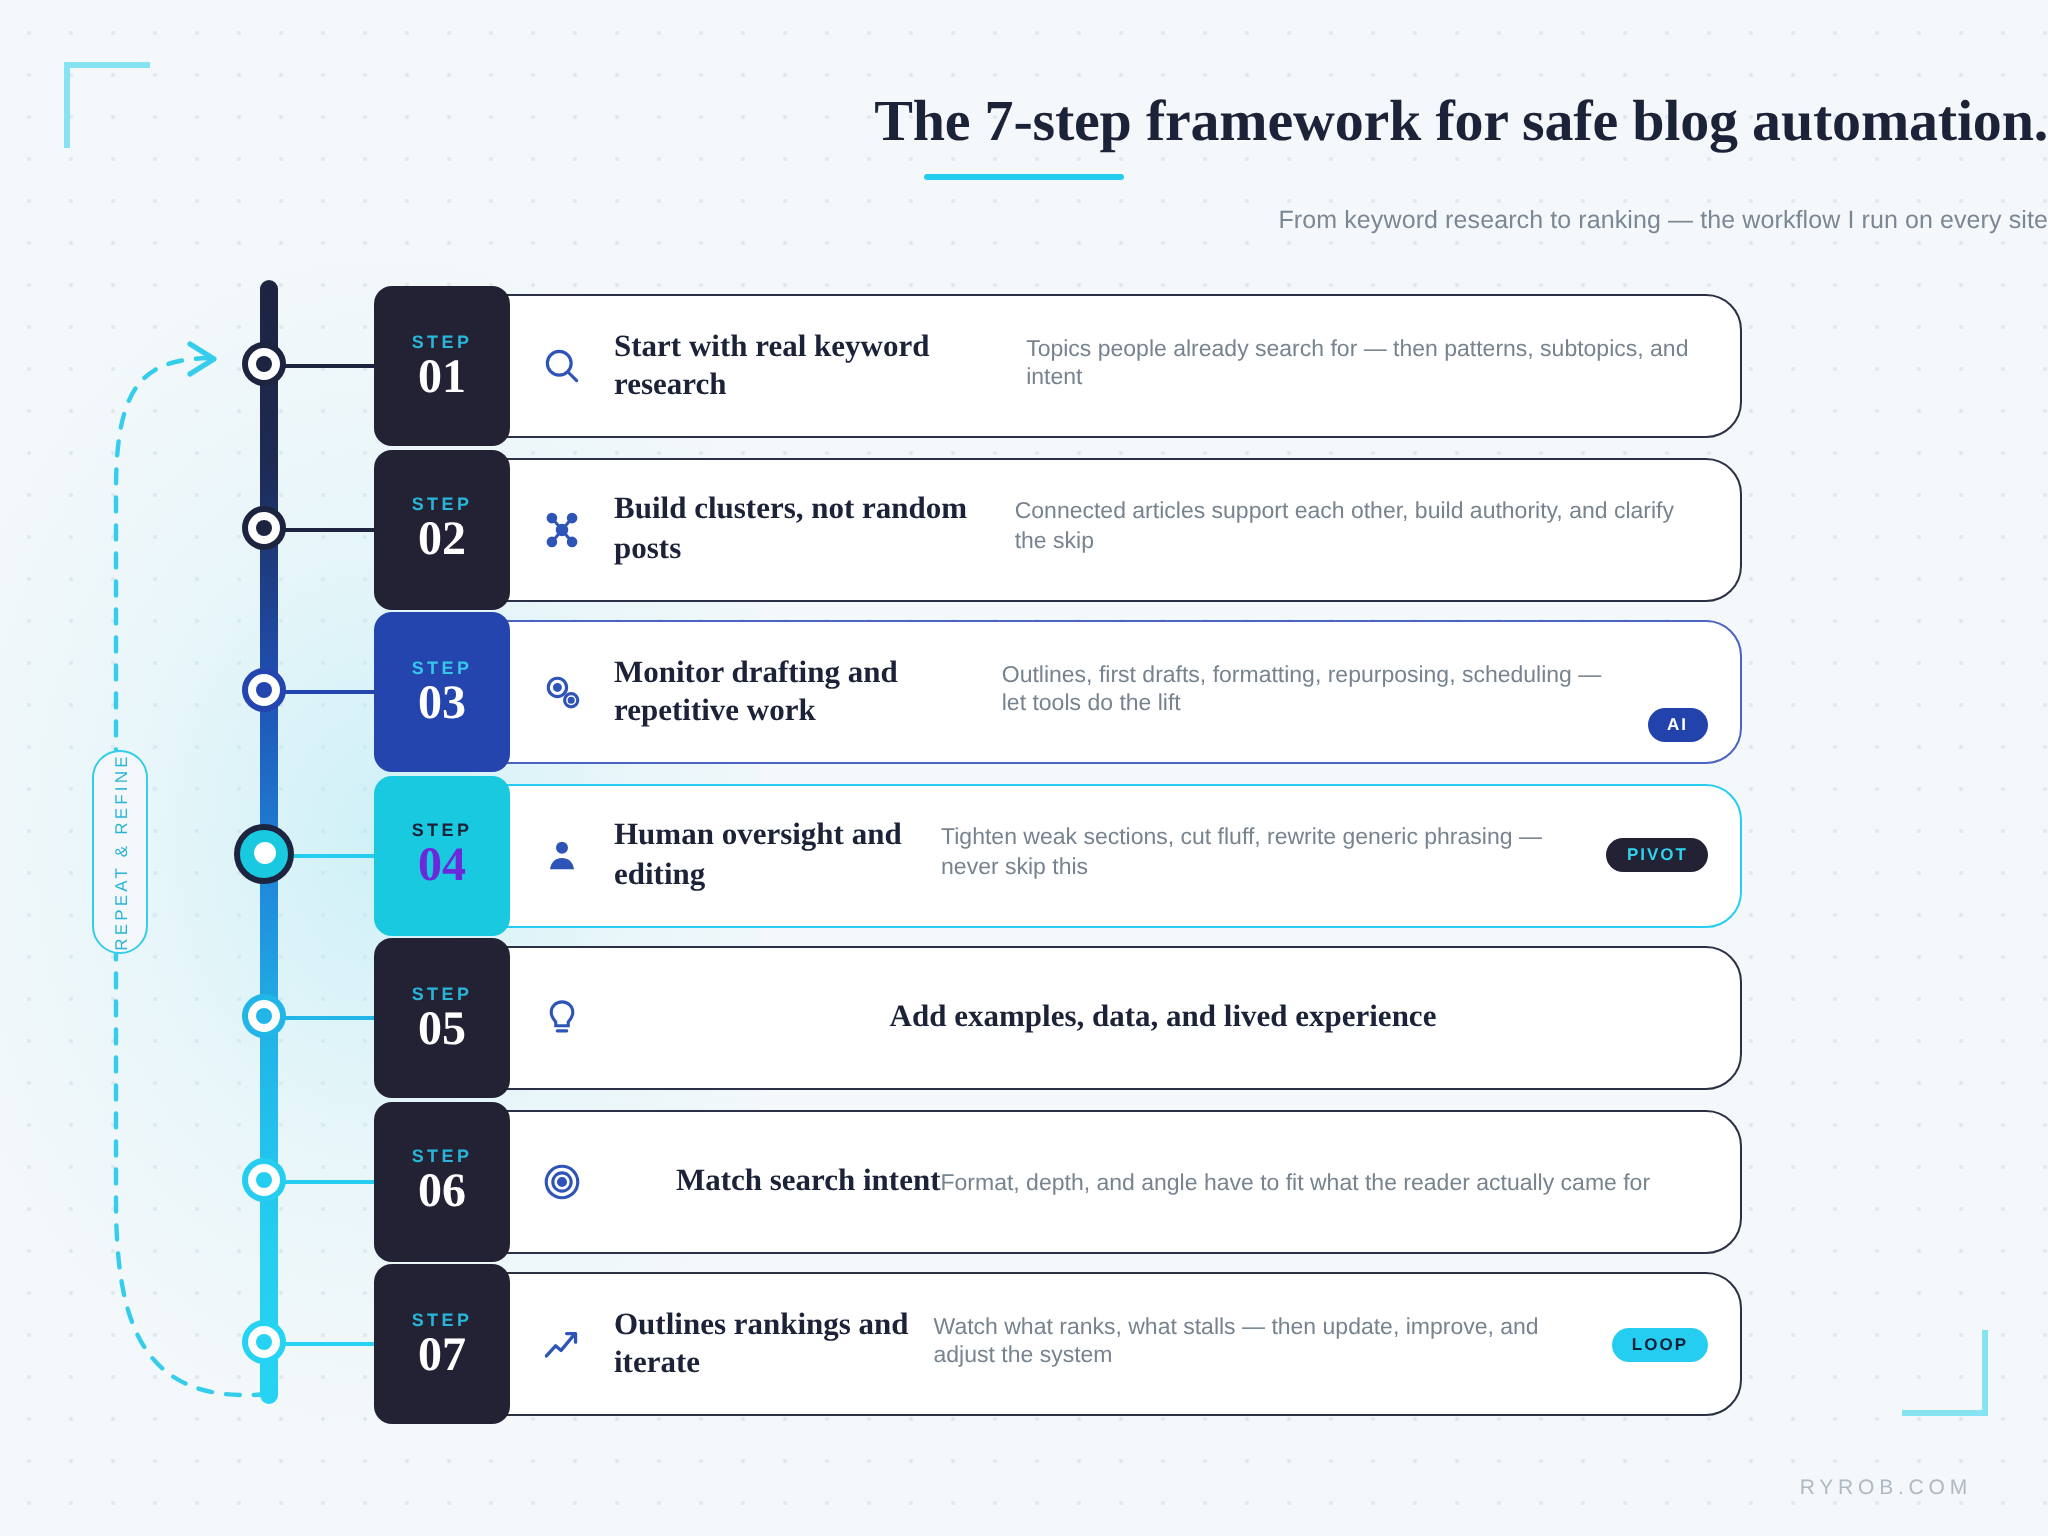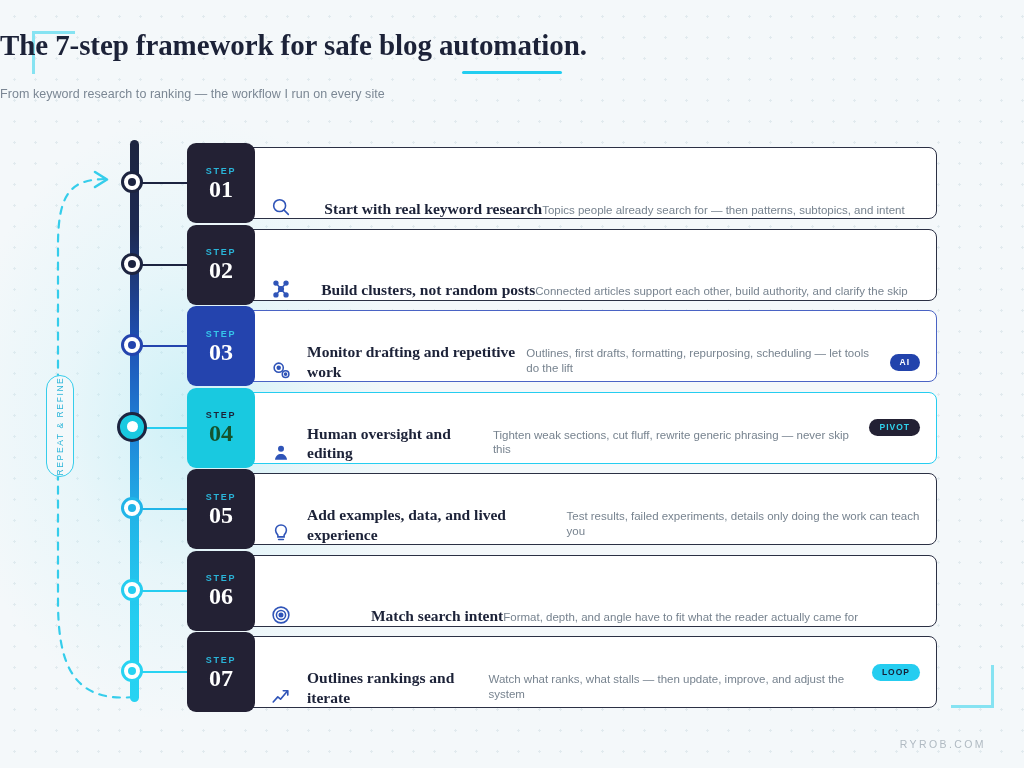--- a/index.html
+++ b/index.html
@@ -53,22 +53,22 @@
     bottom: 60px;
     border-right: 3px solid #86e3f2;
     border-bottom: 3px solid #86e3f2;
   }
 
   
   #header {
     position: absolute;
     left: 0;
     right: 0;
-    top: 28px;
-    text-align: left;
+    top: 44px;
+    text-align: right;
   }
   #page-title {
     font-family: "Liberation Serif", serif;
     font-size: 29px;
     font-weight: bold;
     color: #1c2238;
     letter-spacing: -.1px;
     margin: 0;
     line-height: 1.2;
   }
@@ -176,27 +176,27 @@
   .node.big .pip {
     width: 11px;
     height: 11px;
     background: #ffffff;
   }
 
   .card {
     position: absolute;
     left: 57px;
     top: 0;
-    width: 750px;
+    width: 684px;
     height: 72px;
     background: #ffffff;
-    border-radius: 8px;
+    border-radius: 18px;
     box-sizing: border-box;
     display: flex;
-    align-items: flex-end;
+    align-items: center;
   }
   .badge {
     width: 68px;
     flex: 0 0 68px;
     border-radius: 9px;
     margin: -4px 0 -4px -1px;
     height: 80px;
     align-self: center;
     display: flex;
     flex-direction: column;
@@ -370,21 +370,21 @@
       </div>
     </div>
     <div class="step-row" style="top: 391.5px;">
       <div class="connector" style="background: rgb(37, 205, 240);"></div>
       <div class="node big" style="border: 3.5px solid rgb(29, 36, 64); background: rgb(25, 201, 224);">
         <div class="pip" style="background: rgb(255, 255, 255);"></div>
       </div>
       <div class="card" style="border: 1.6px solid rgb(37, 205, 240);">
         <div class="badge" style="background: rgb(25, 201, 224);">
           <div class="badge-word" style="color: rgb(28, 34, 56);">STEP</div>
-          <div class="badge-num" style="color: #14532d;">04</div>
+          <div class="badge-num" style="color: #6d28d9;">04</div>
         </div>
         <div class="card-icon">
           <svg width="20" height="20" viewBox="0 0 24 24" fill="currentColor">
             <circle cx="12" cy="7" r="3.6"></circle>
             <path d="M4.8 20 C5.4 15.4 8.3 13.2 12 13.2 C15.7 13.2 18.6 15.4 19.2 20 Z"></path>
           </svg>
         </div>
         <div class="card-body">
           <div class="card-title">Human oversight and editing</div>
           <div class="card-desc">Tighten weak sections, cut fluff, rewrite generic phrasing — never skip this</div>
@@ -403,21 +403,20 @@
           <div class="badge-num" style="color: rgb(255, 255, 255);">05</div>
         </div>
         <div class="card-icon">
           <svg width="22" height="22" viewBox="0 0 24 24" fill="none" stroke="currentColor" stroke-width="1.7" stroke-linecap="round">
             <path d="M12 3.2 C8.5 3.2 6.1 5.8 6.1 9 C6.1 11.3 7.5 12.8 8.6 14.2 L8.6 16.2 L15.4 16.2 L15.4 14.2 C16.5 12.8 17.9 11.3 17.9 9 C17.9 5.8 15.5 3.2 12 3.2 Z"></path>
             <line x1="9.4" y1="19" x2="14.6" y2="19"></line>
           </svg>
         </div>
         <div class="card-body">
           <div class="card-title">Add examples, data, and lived experience</div>
-          <div class="card-desc">Test results, failed experiments, details only doing the work can teach you</div>
         </div>
       </div>
     </div>
     <div class="step-row" style="top: 554.5px;">
       <div class="connector" style="background: rgb(37, 205, 240);"></div>
       <div class="node" style="border: 3px solid rgb(37, 205, 240);">
         <div class="pip" style="background: rgb(37, 205, 240);"></div>
       </div>
       <div class="card" style="border: 1.6px solid rgb(43, 48, 68);">
         <div class="badge" style="background: rgb(35, 33, 52);">

